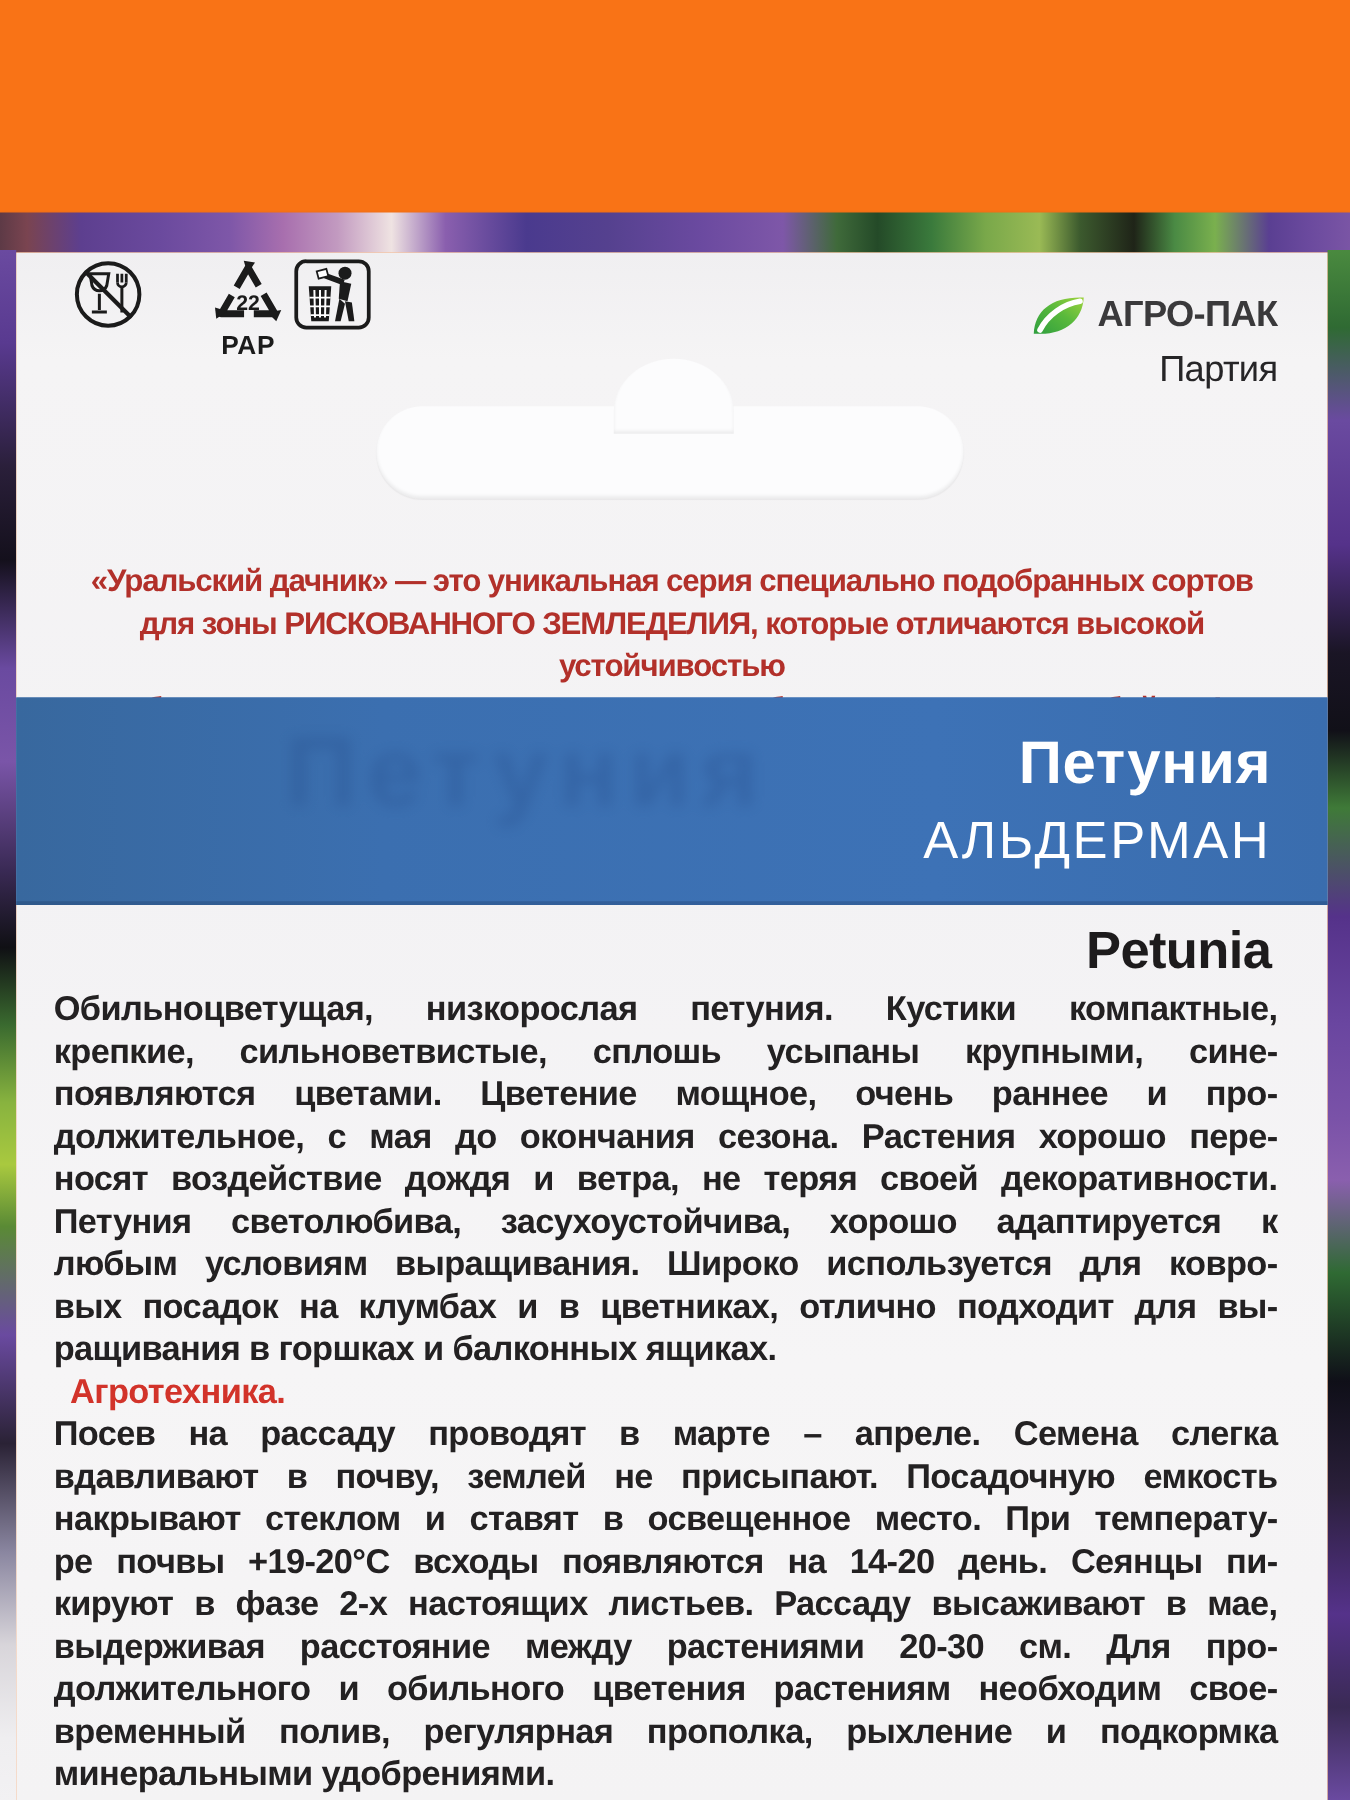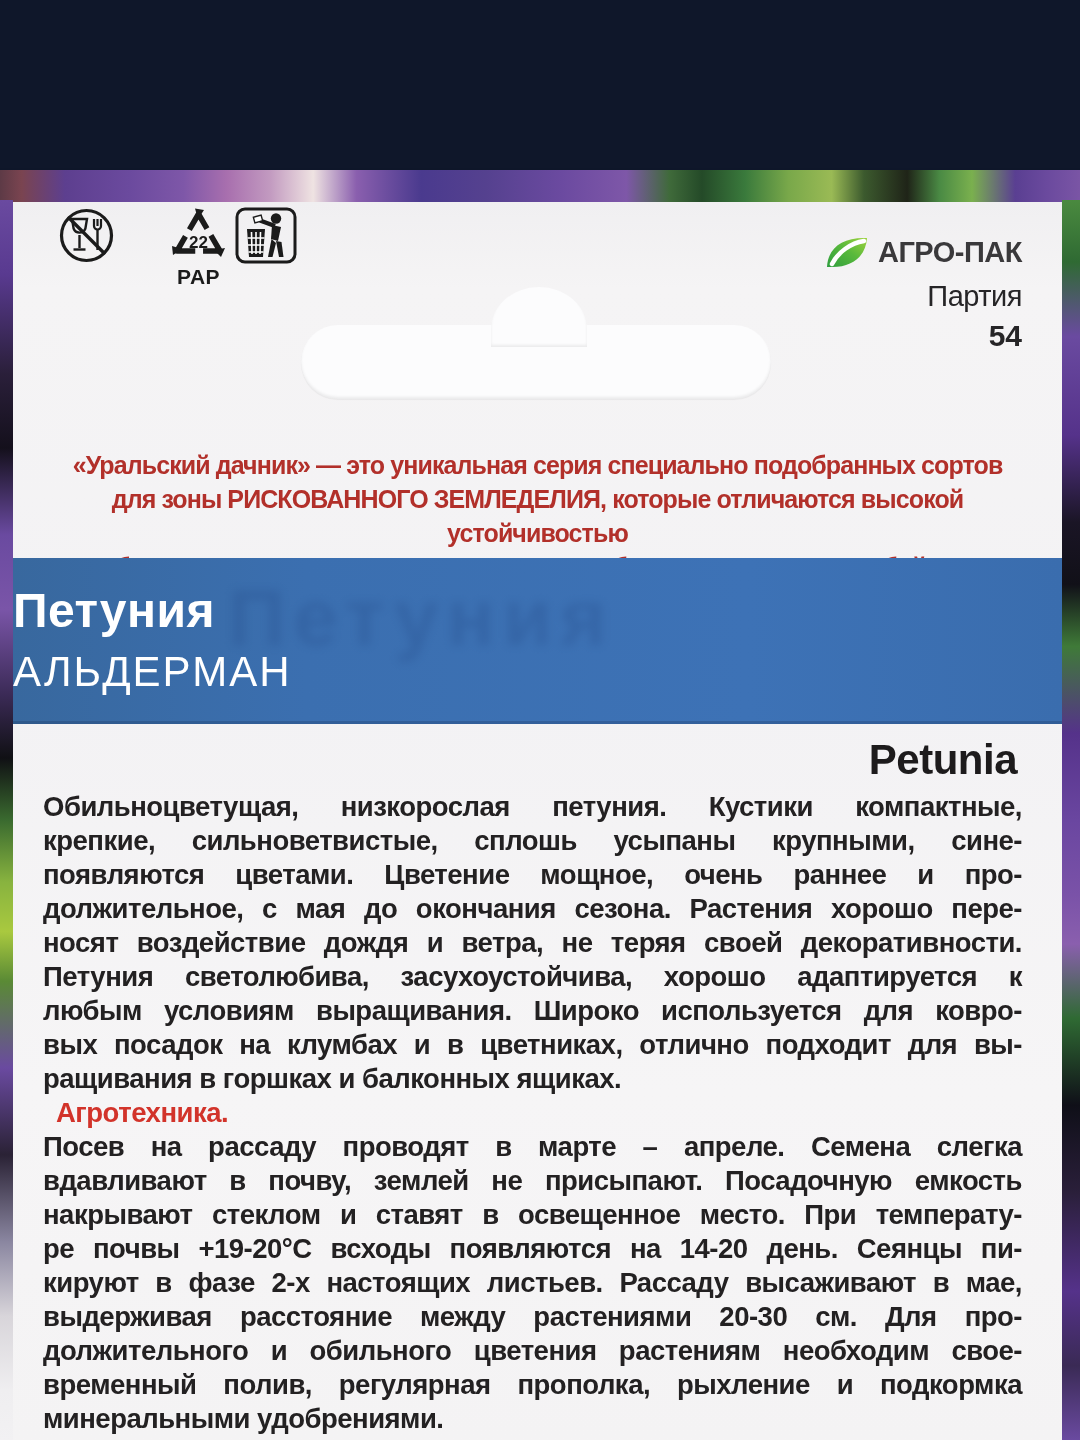--- a/index.html
+++ b/index.html
@@ -1,18 +1,18 @@
 <!DOCTYPE html>
 <html><head>
 <meta charset="utf-8">
 <style>
   html,body{margin:0;padding:0;background:#d8d7d9;}
   .stage{
     position:relative;width:1080px;height:1440px;overflow:hidden;
-    background:#0f172a;
+    background:#f97316;
     font-family:"Liberation Sans",sans-serif;
     -webkit-font-smoothing:antialiased;
   }
   
   .photo-top{
     position:absolute;left:0;top:170px;width:1080px;height:32px;
     background:linear-gradient(90deg,
       #5d3a46 0%, #7a4450 2%, #5d3f8f 6%, #6b4a9e 12%, #7e57a8 17%,
       #a86fae 21%, #c29ac0 25%, #efe3e2 29%, #8a5fae 33%, #4a3a8e 39%,
       #55418f 45%, #6b4aa0 52%, #7e57a8 58%, #3f6a3a 62%, #244a28 65%,
@@ -71,21 +71,21 @@
   .series-note{
     position:absolute;left:18px;right:18px;top:246px;text-align:center;
     font-size:25px;font-weight:bold;line-height:34px;letter-spacing:-.9px;
     color:#b2302a;
   }
   
   .title-band{
     position:absolute;left:0;right:0;top:356px;height:166px;
     background:linear-gradient(90deg,#38689e 0%,#3b6fb0 28%,#3d72b6 70%,#3a6dae 100%);
     box-shadow:inset 0 -3px 0 rgba(25,50,90,.28);
-    color:#fff;padding-right:66px;box-sizing:border-box;
+    color:#fff;text-align:right;padding-right:45px;box-sizing:border-box;
   }
   .ghost-print{
     position:absolute;left:215px;top:14px;
     font-size:80px;font-weight:bold;letter-spacing:8px;color:#274f8e;
     opacity:.32;filter:blur(5px);
   }
   .title-culture{position:relative;font-size:48px;font-weight:bold;margin-top:25px;letter-spacing:.5px;}
   .title-variety{position:relative;font-size:42px;font-weight:normal;margin-top:10px;letter-spacing:2px;}
   .title-latin{
     position:absolute;right:45px;top:534px;
@@ -163,21 +163,20 @@
                 <stop offset="1" stop-color="#9ed33c"></stop>
               </linearGradient>
             </defs>
             <path d="M3 33 C4 14 18 3 43 4 C42 22 28 34 6 33 Z" fill="url(#lg)"></path>
             <path d="M8 30 C14 18 27 9 40 7" stroke="#ffffff" stroke-width="4.5" fill="none" stroke-linecap="round"></path>
           </svg>
         </span>
         <span class="brand-name">АГРО-ПАК</span>
       </div>
       <div class="batch-label">Партия</div>
-      <div class="batch-number">54</div>
     </div>
 
     <div class="euro-slot"></div>
 
     <div class="series-note" style="color: rgb(178, 48, 42);">
         <div class="note-line">«Уральский дачник» — это уникальная серия специально подобранных сортов</div>
         <div class="note-line">для зоны РИСКОВАННОГО ЗЕМЛЕДЕЛИЯ, которые отличаются высокой устойчивостью</div>
         <div class="note-line">к болезням, неприхотливостью и порадуют богатым урожаем в любой год!</div>
       </div>
 

